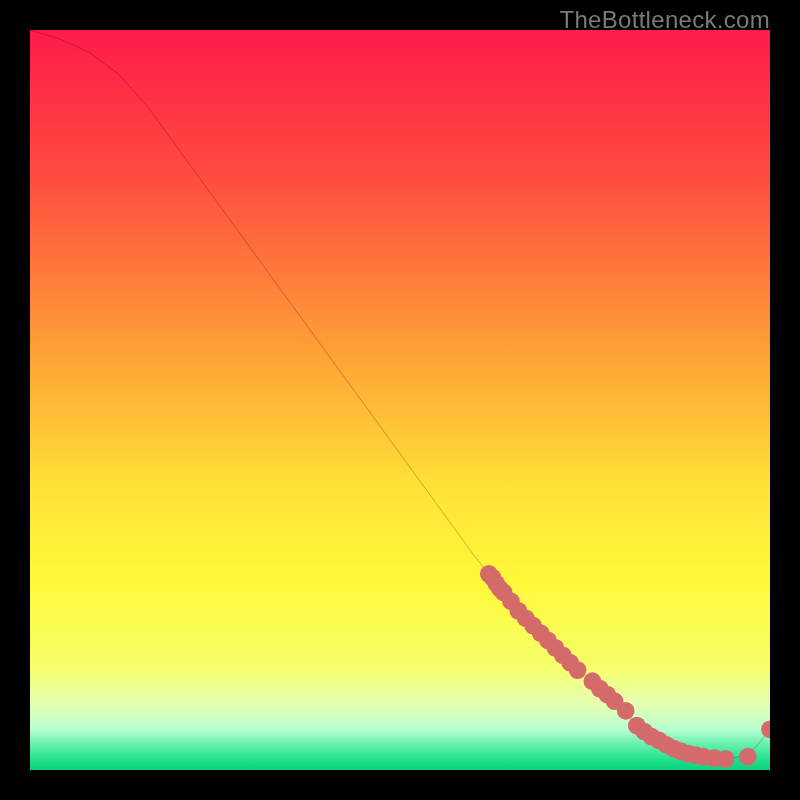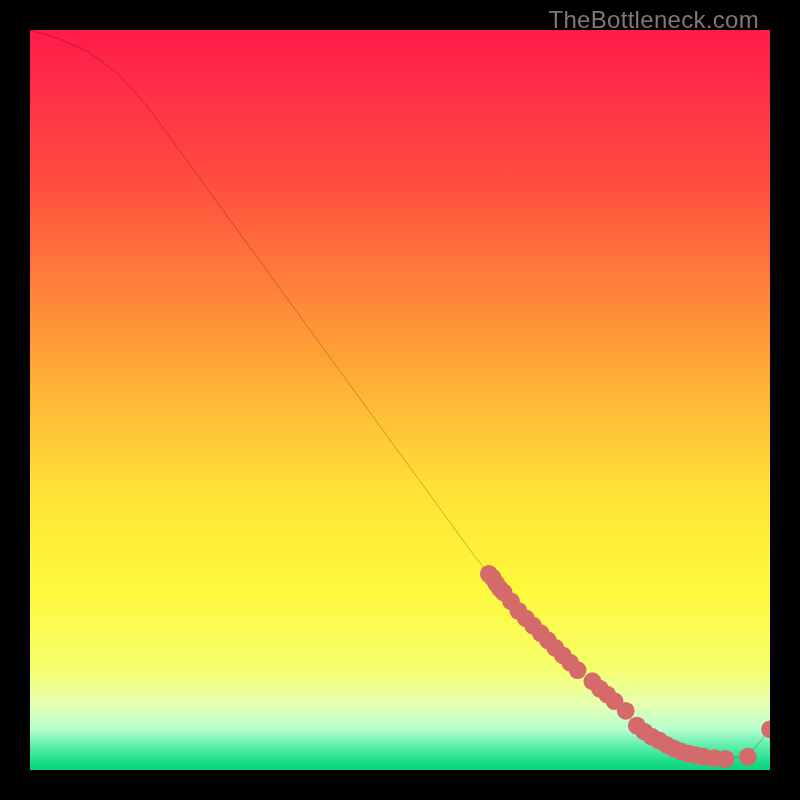--- a/index.html
+++ b/index.html
@@ -20,21 +20,21 @@
   .plot {
     position: absolute;
     left: 30px;
     top: 30px;
     width: 740px;
     height: 740px;
   }
   .watermark {
     position: absolute;
     top: 6px;
-    right: 41px;
+    right: 30px;
     color: #7a7a7a;
     font-size: 24px;
     font-weight: 400;
     letter-spacing: 0.3px;
     pointer-events: none;
   }
 </style>
 </head>
 <body>
 

